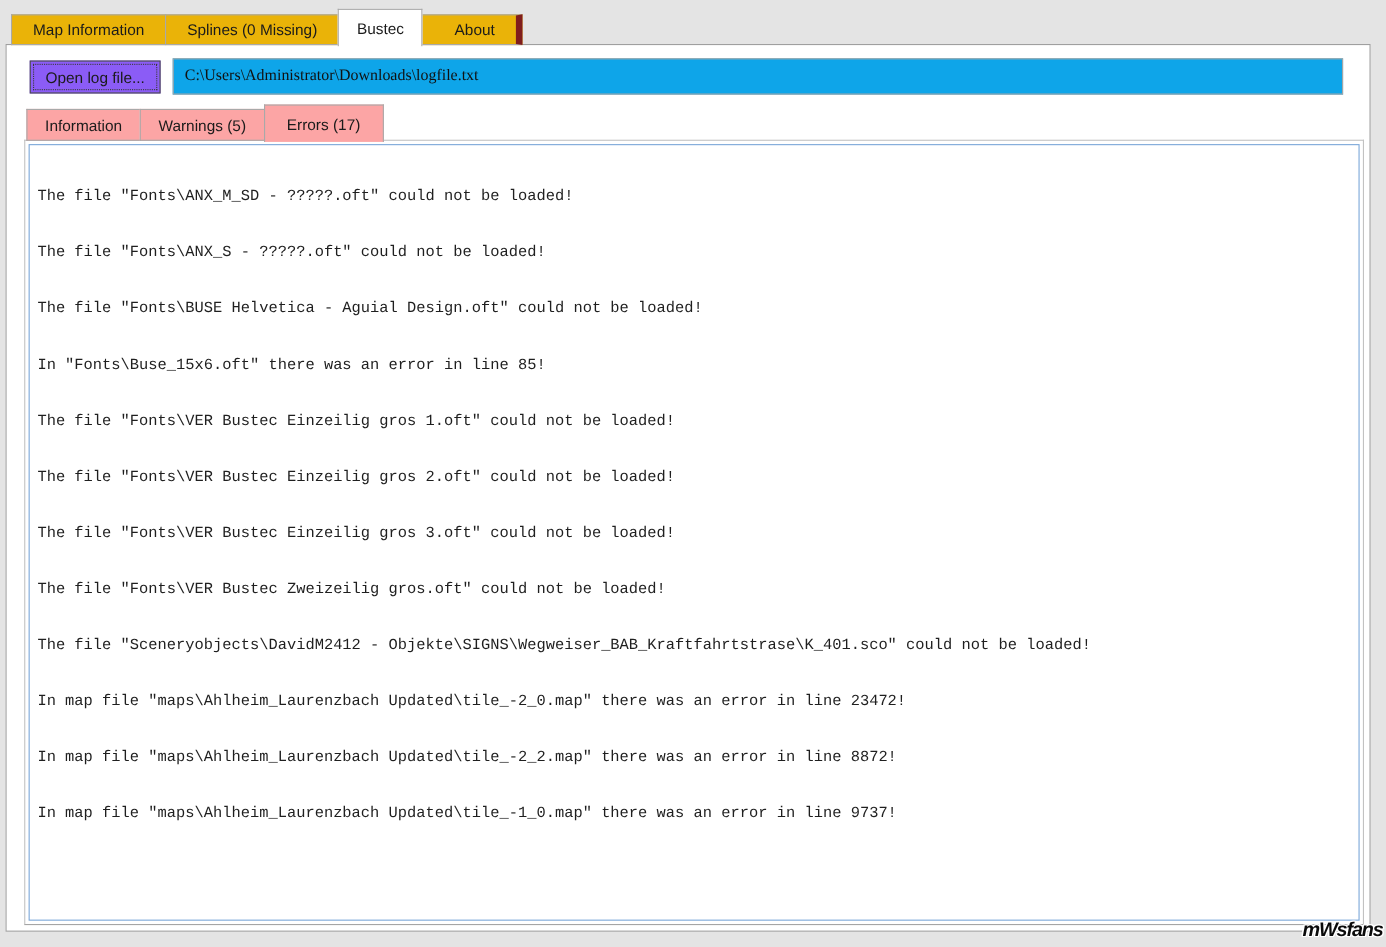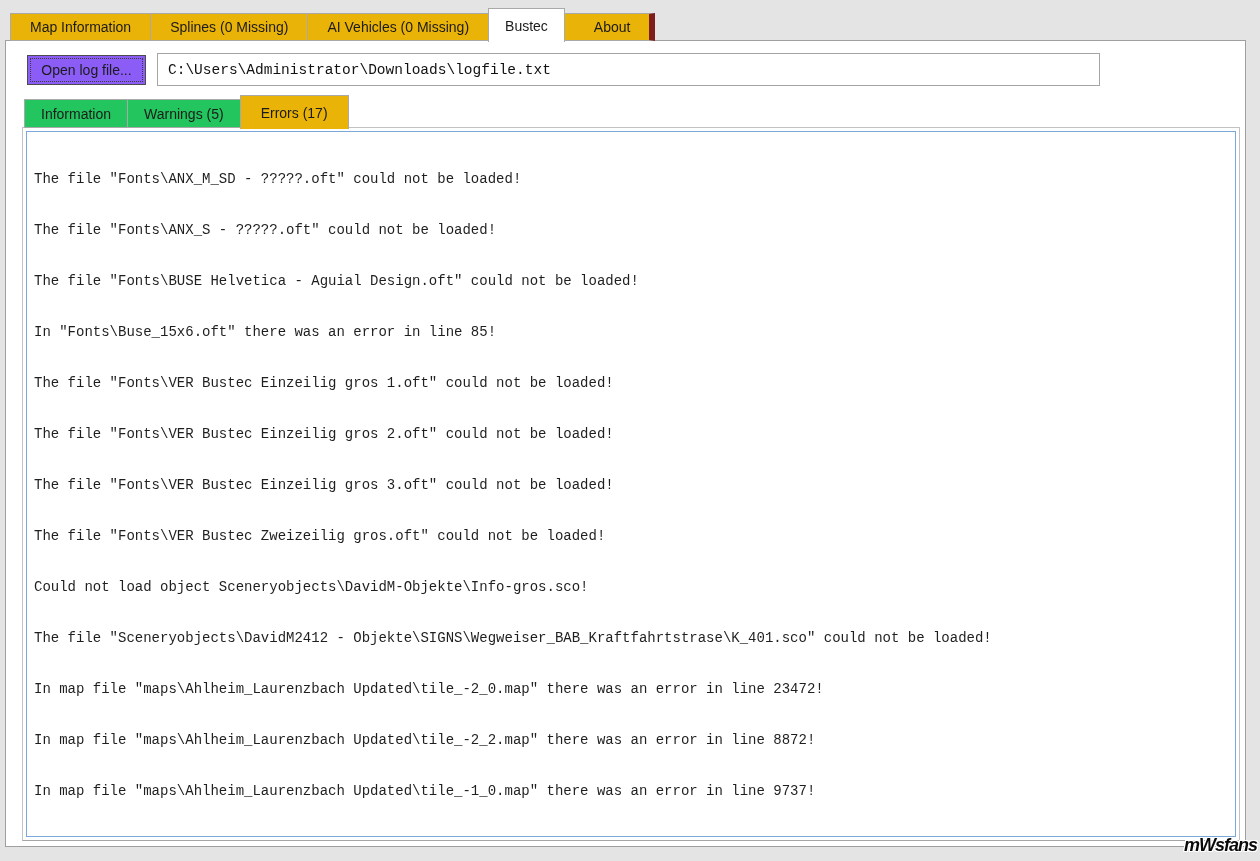--- a/index.html
+++ b/index.html
@@ -64,54 +64,54 @@
     outline:1px dotted #3a3a3a;
     outline-offset:-4px;
     font-family:"Liberation Sans", sans-serif;
     font-size:14px;
     color:#1b1b1b;
     cursor:default;
   }
   .path-box {
     position:absolute;
     left:157px; top:53px;
-    width:943px; height:33px;
-    background:#ffffff;
+    width:1064px; height:33px;
+    background:#0ea5e9;
     border:1px solid #a5a5a5;
     padding:0 10px;
-    font-family:Liberation Mono, monospace;
+    font-family:Liberation Serif, serif;
     font-size:14.5px;
     color:#111111;
   }
 
   
   .log-tabs {
     position:absolute;
     left:24px; top:95px;
     height:33px;
     display:flex;
     align-items:flex-end;
     z-index:3;
   }
   .log-tab {
     height:29px;
     padding:0 16px;
     display:flex; align-items:center;
-    background:#22c55e;
+    background:#fca5a5;
     border:1px solid #a9a9a9;
     border-right:none;
     font-size:14px;
     color:#1b1b1b;
     white-space:nowrap;
     cursor:default;
   }
   .log-tab.active {
     height:34px;
     margin-bottom:-1px;
-    background:#eab308;
+    background:#fca5a5;
     border:1px solid #a9a9a9;
     border-bottom:none;
     padding:0 20px;
     position:relative;
     z-index:4;
   }
 
   
   .log-page {
     position:absolute;
@@ -156,21 +156,20 @@
   }
 </style>
 </head>
 <body>
 
 <div class="main-panel"></div>
 
 <div class="main-tabs">
   <div class="main-tab">Map Information</div>
   <div class="main-tab">Splines (0 Missing)</div>
-  <div class="main-tab">AI Vehicles (0 Missing)</div>
   <div class="main-tab active">Bustec</div>
   <div class="main-tab">About</div>
 </div>
 
 <button class="open-log-btn">Open log file...</button>
 <input class="path-box" type="text" value="C:\Users\Administrator\Downloads\logfile.txt" style="">
 
 <div class="log-page"></div>
 
 <div class="log-tabs">
@@ -181,21 +180,20 @@
 
 <div class="log-box">
   <div class="log-line">The file "Fonts\ANX_M_SD - ?????.oft" could not be loaded!</div>
   <div class="log-line">The file "Fonts\ANX_S - ?????.oft" could not be loaded!</div>
   <div class="log-line">The file "Fonts\BUSE Helvetica - Aguial Design.oft" could not be loaded!</div>
   <div class="log-line">In "Fonts\Buse_15x6.oft" there was an error in line 85!</div>
   <div class="log-line">The file "Fonts\VER Bustec Einzeilig gros 1.oft" could not be loaded!</div>
   <div class="log-line">The file "Fonts\VER Bustec Einzeilig gros 2.oft" could not be loaded!</div>
   <div class="log-line">The file "Fonts\VER Bustec Einzeilig gros 3.oft" could not be loaded!</div>
   <div class="log-line">The file "Fonts\VER Bustec Zweizeilig gros.oft" could not be loaded!</div>
-  <div class="log-line">Could not load object Sceneryobjects\DavidM-Objekte\Info-gros.sco!</div>
   <div class="log-line">The file "Sceneryobjects\DavidM2412 - Objekte\SIGNS\Wegweiser_BAB_Kraftfahrtstrase\K_401.sco" could not be loaded!</div>
   <div class="log-line">In map file "maps\Ahlheim_Laurenzbach Updated\tile_-2_0.map" there was an error in line 23472!</div>
   <div class="log-line">In map file "maps\Ahlheim_Laurenzbach Updated\tile_-2_2.map" there was an error in line 8872!</div>
   <div class="log-line">In map file "maps\Ahlheim_Laurenzbach Updated\tile_-1_0.map" there was an error in line 9737!</div>
   
   
   
 </div>
 
 <div class="watermark">mWsfans</div>

